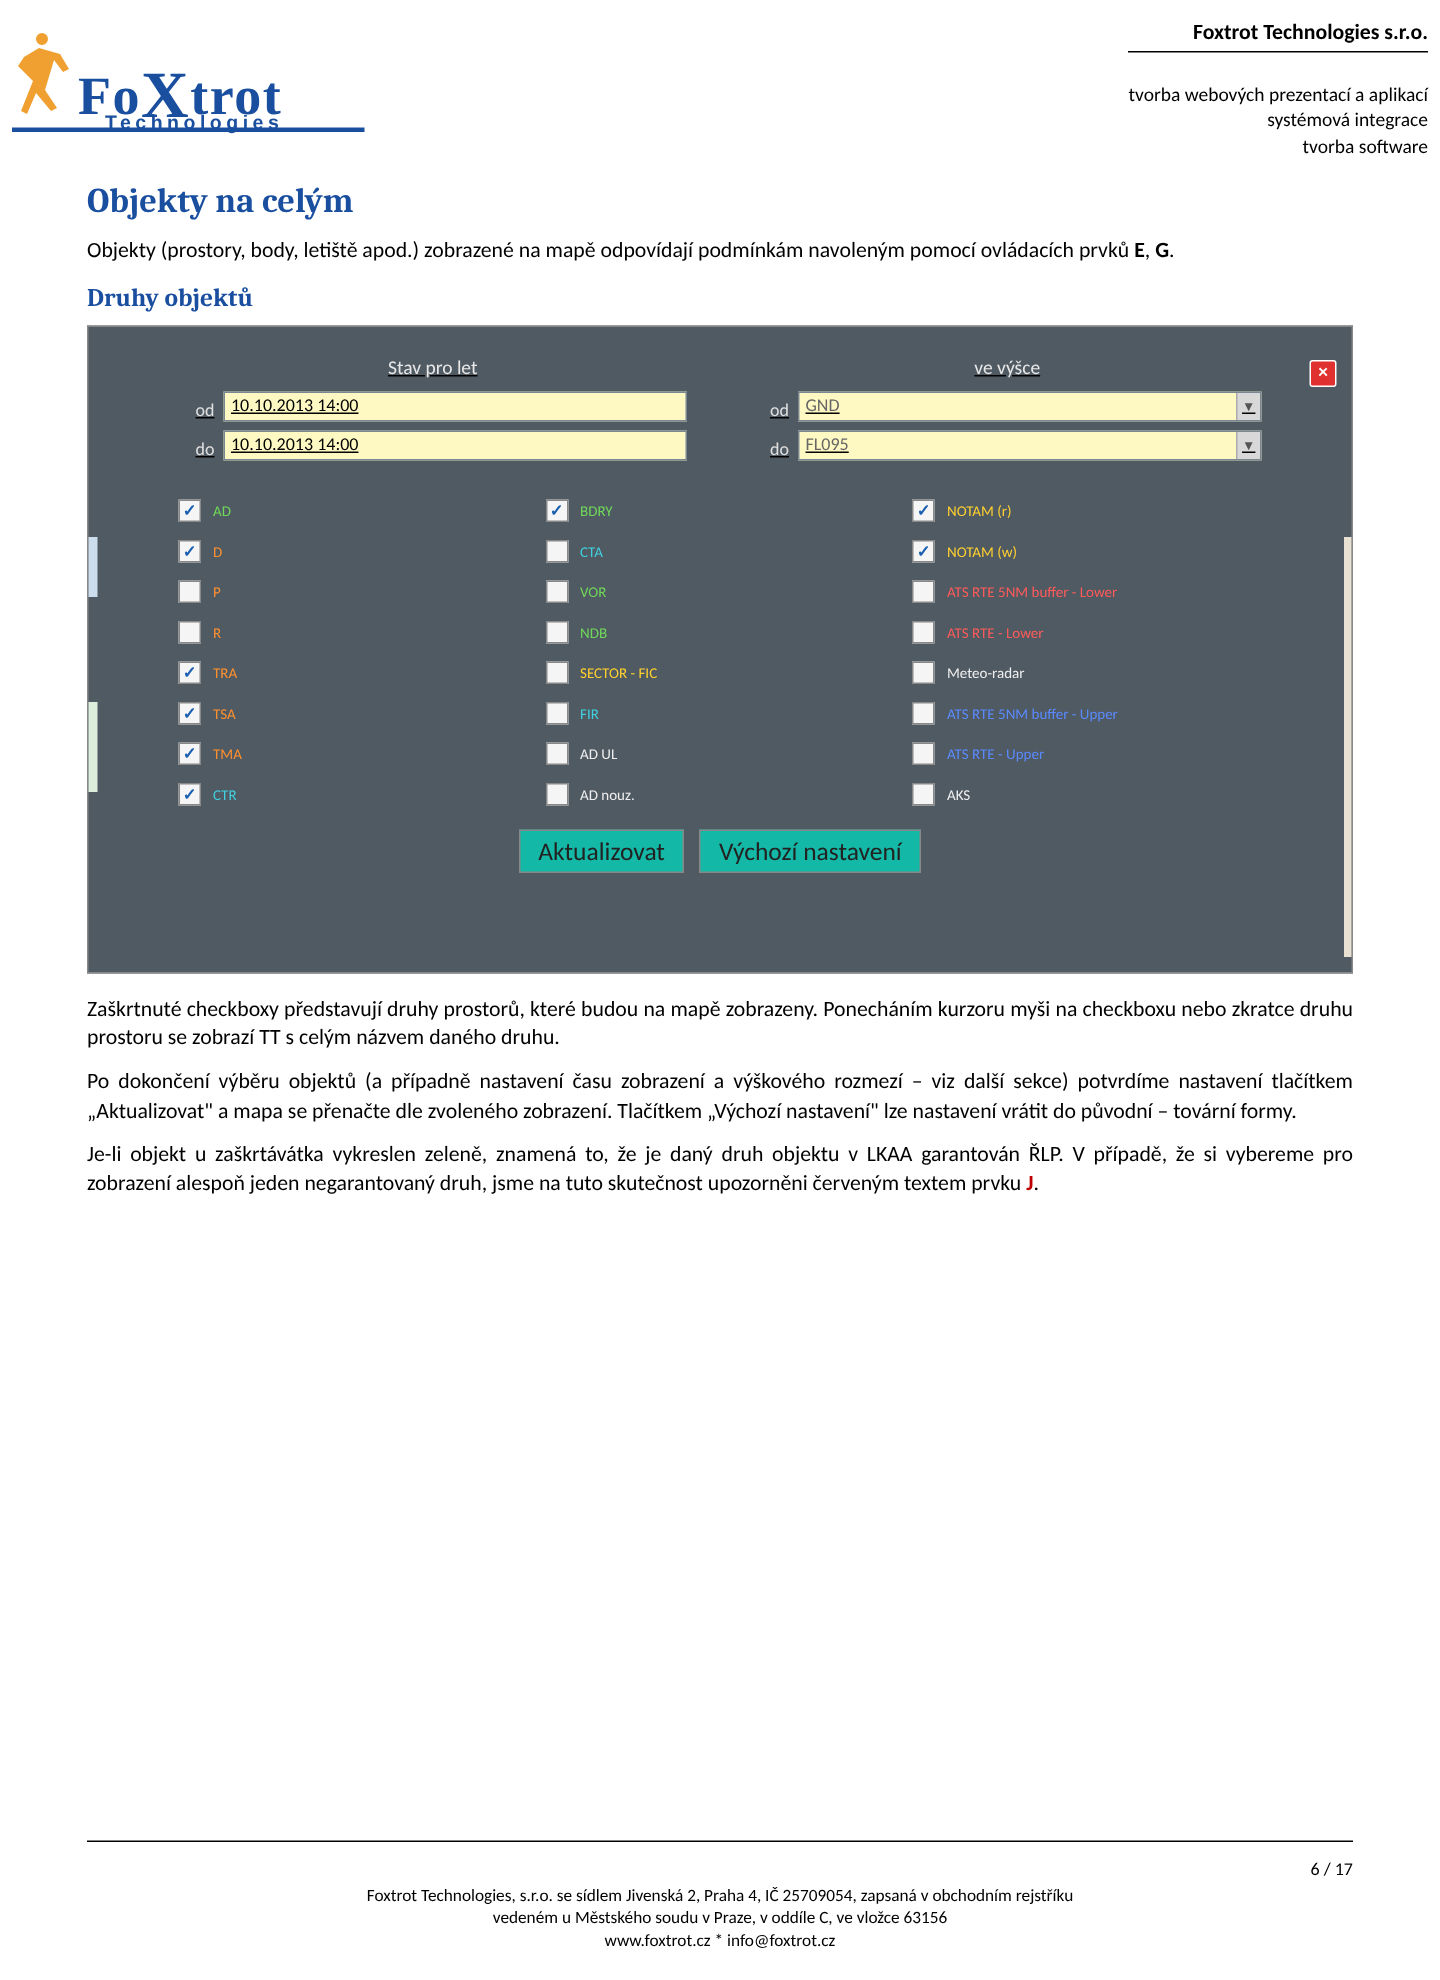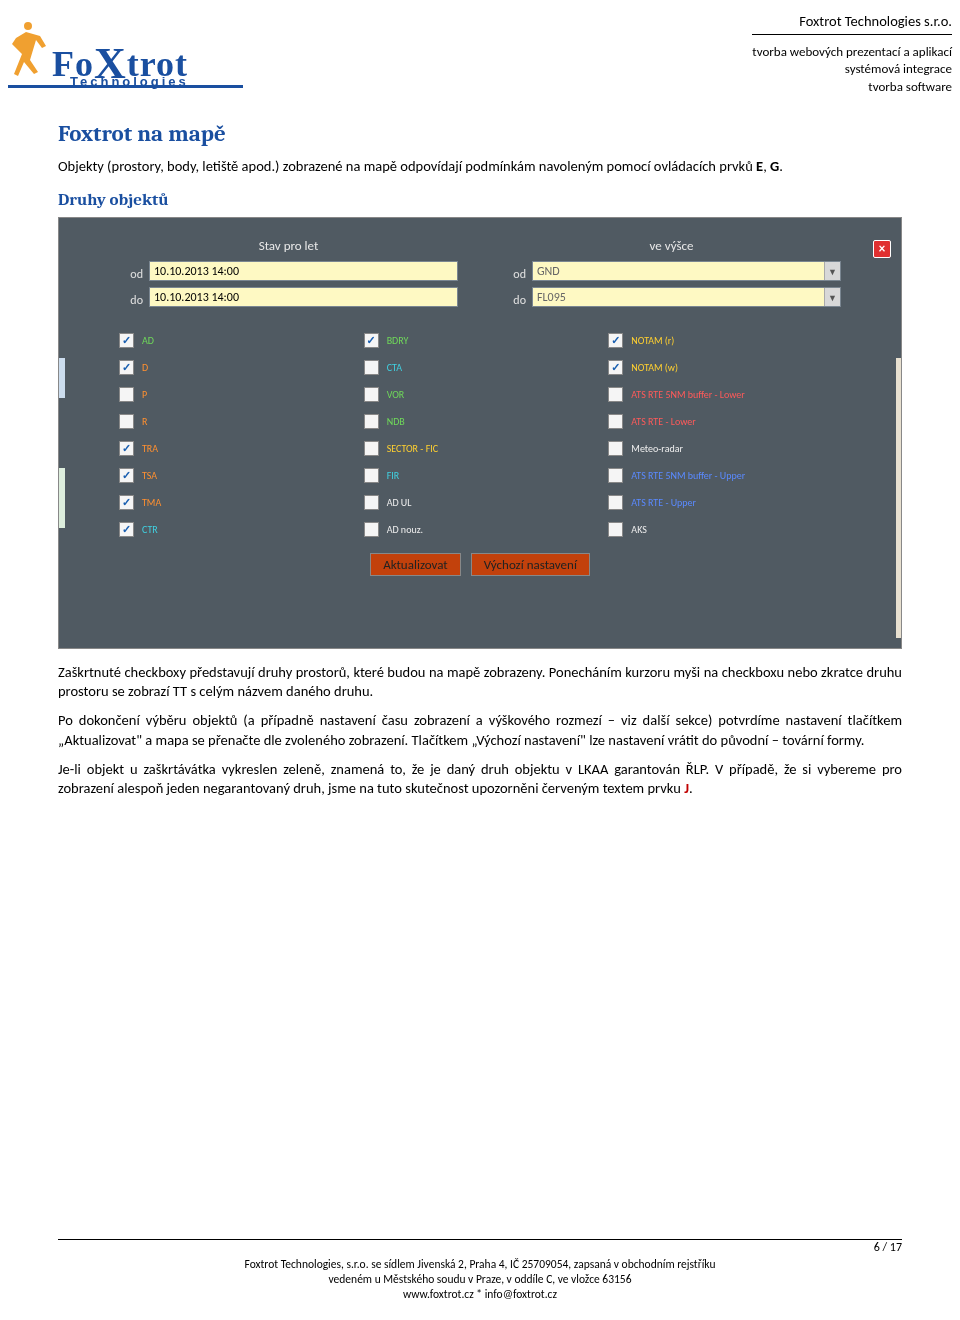--- a/index.html
+++ b/index.html
@@ -8,34 +8,34 @@
 
   
   .hdr { position: relative; height: 100px; }
   .logo { position: absolute; top: 18px; left: -50px; width: 235px; height: 80px; }
   .logo-rule { position: absolute; left: 0; right: 0; bottom: 10px; height: 3px; background: #1a4fa0; }
   .logo-text { position: absolute; left: 44px; top: 18px; font-family: Georgia, 'Times New Roman', serif; font-size: 36px; font-weight: bold; color: #1a4fa0; letter-spacing: 1px; }
   .logo-x { font-size: 44px; position: relative; top: 2px; }
   .logo-sub { position: absolute; left: 62px; top: 56px; font-family: Arial, sans-serif; font-size: 13px; font-weight: bold; color: #1a4fa0; letter-spacing: 3px; }
   .dancer { position: absolute; left: -2px; top: 2px; width: 44px; height: 56px; }
   .hdr-right { position: absolute; right: -50px; top: 12px; text-align: right; font-size: 13px; line-height: 1.35; }
-  .hdr-company { font-weight: normal; border-bottom: 1px solid #000; padding-bottom: 2px; margin-bottom: 8px; font-size: 14.5px; }
+  .hdr-company { font-weight: bold; border-bottom: 1px solid #000; padding-bottom: 2px; margin-bottom: 20px; font-size: 14.5px; }
 
   
   h2.sec { color: #1a4fa0; font-family: Cambria, Georgia, serif; font-size: 23px; font-weight: bold; margin-top: 20px; margin-bottom: 10px; }
   h3.sub { color: #1a4fa0; font-family: Cambria, Georgia, serif; font-size: 17px; font-weight: bold; margin-top: 14px; margin-bottom: 8px; }
   p.para { font-size: 14.5px; line-height: 1.32; margin-bottom: 10px; text-align: justify; }
   .bold { font-weight: bold; }
   .red { color: #c00000; font-weight: bold; }
 
   
   .shot { width: 844px; height: 432px; margin: 8px 0 14px 0; background: #505a62; position: relative; border: 1px solid #888; }
   .shot-inner { position: absolute; left: 60px; right: 60px; top: 20px; bottom: 18px; }
   .close-btn { position: absolute; right: -50px; top: 2px; width: 18px; height: 18px; background: #e03030; border: 1px solid #fff; border-radius: 2px; color: #fff; font-size: 13px; line-height: 16px; text-align: center; font-weight: bold; }
-  .cols-top { display: flex; gap: 44px; }
+  .cols-top { display: flex; gap: 44px; text-decoration: underline; }
   .topcol { flex: 1; }
   .top-title { color: #e8e8e8; font-size: 13px; text-align: center; margin-bottom: 4px; }
   .fieldrow { display: flex; align-items: flex-end; height: 24px; margin-bottom: 2px; }
   .fld-lbl { width: 30px; color: #e0e0e0; font-size: 12px; text-align: right; padding-right: 6px; }
   .fld-input { flex: 1; background: #fef9c3; border: 1px solid #7a8691; height: 20px; font-size: 12px; padding: 0 4px; color: #000; display: flex; align-items: center; }
   .fld-input.sel { display: flex; justify-content: space-between; align-items: center; color: #666; }
   .dd { width: 16px; height: 18px; background: #d8d8d8; border-left: 1px solid #aaa; display: flex; align-items: center; justify-content: center; font-size: 9px; color: #555; margin-right: -4px; }
 
   .cb-grid { display: flex; gap: 12px; margin-top: 18px; }
   .cb-col { flex: 1; }
@@ -44,29 +44,29 @@
   .cb-lbl { font-size: 10px; }
   .c-green { color: #6fd85a; }
   .c-orange { color: #ff9030; }
   .c-yellow { color: #ffd030; }
   .c-cyan { color: #40d0e0; }
   .c-white { color: #eee; }
   .c-red { color: #ff5a5a; }
   .c-blue { color: #5a8aff; }
 
   .btnrow { display: flex; justify-content: center; gap: 10px; margin-top: 10px; }
-  .formbtn { background: #c2410c; border: 1px solid #888; color: #222; font-size: 13px; padding: 3px 12px; }
+  .formbtn { background: #14b8a6; border: 1px solid #888; color: #222; font-size: 17px; padding: 3px 12px; }
 
   .strip { position: absolute; left: 0; width: 6px; background: #c8e8c8; }
   .strip.s1 { top: 140px; height: 40px; background: #cde; }
   .strip.s2 { top: 250px; height: 60px; background: #ddeedd; }
   .rstrip { position: absolute; right: 0; width: 5px; top: 140px; height: 280px; background: #e8e0d0; }
 
   
-  .ftr { position: absolute; bottom: 18px; left: 58px; right: 58px; text-align: center; font-size: 11.5px; line-height: 1.3; border-top: 1px solid #000; padding-top: 0; }
+  .ftr { position: absolute; bottom: 18px; left: 58px; right: 58px; text-align: center; font-size: 11.5px; line-height: 1.3; border-top: 1px solid #000; padding-top: 12px; }
   .ftr-page { text-align: right; font-size: 12px; margin-bottom: 2px; }
 </style>
 </head>
 <body>
 
 <div class="page">
 
   <div class="hdr">
     <div class="logo">
       <svg class="dancer" viewBox="0 0 44 56">
@@ -77,21 +77,21 @@
       <div class="logo-rule"></div>
     </div>
     <div class="hdr-right">
       <div class="hdr-company">Foxtrot Technologies s.r.o.</div>
       <div>tvorba webových prezentací a aplikací</div>
       <div>systémová integrace</div>
       <div>tvorba software</div>
     </div>
   </div>
 
-  <h2 class="sec">Foxtrot na mapě</h2>
+  <h2 class="sec">Objekty na celým</h2>
 
   <p class="para">
     <span>Objekty (prostory, body, letiště apod.) zobrazené na mapě odpovídají podmínkám navoleným pomocí ovládacích prvků </span><span class="bold">E</span><span>, </span><span class="bold">G</span><span>.</span>
   </p>
 
   <h3 class="sub">Druhy objektů</h3>
 
 
   <div class="shot">
     <div class="strip s1"></div>

